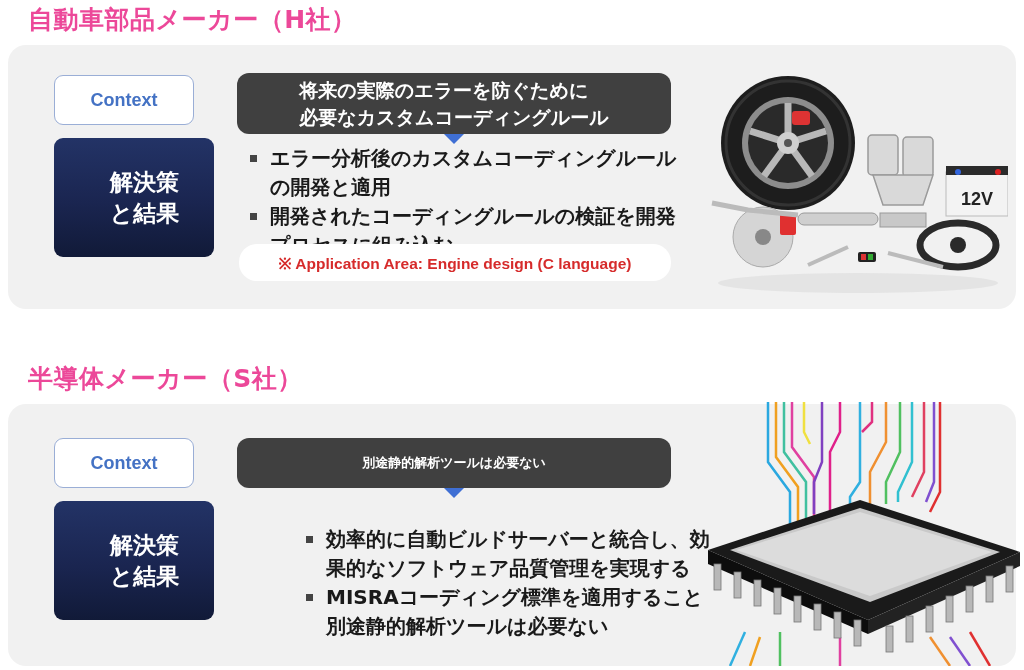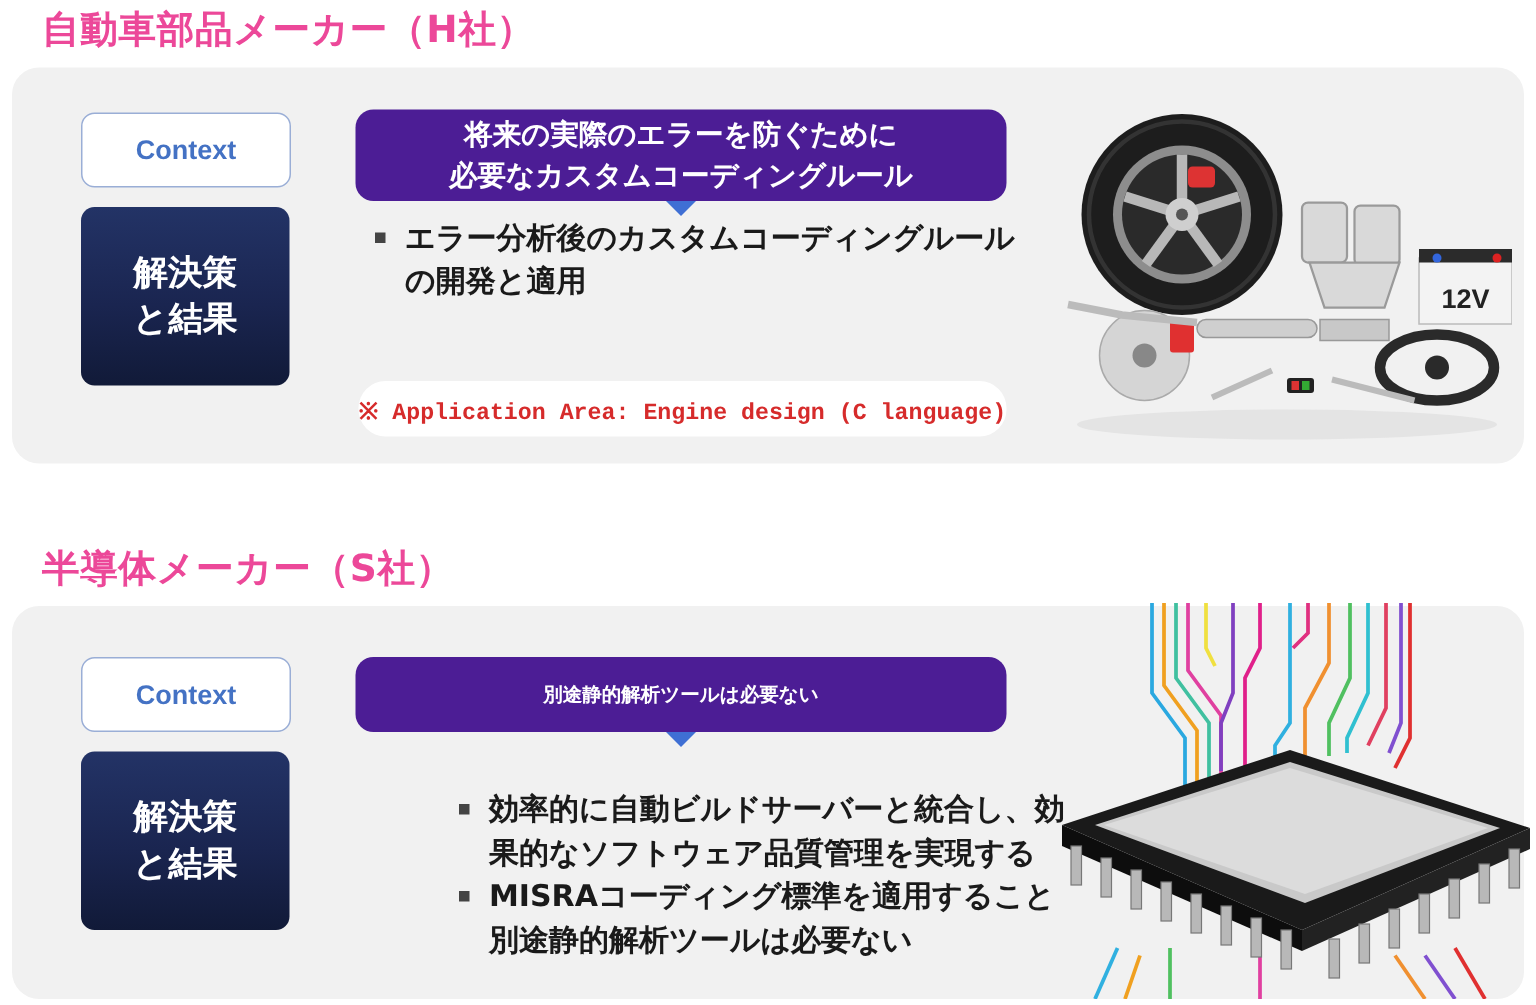--- a/index.html
+++ b/index.html
@@ -23,25 +23,25 @@
     background: #fff; border: 1.5px solid #9aaed6; border-radius: 9px;
     color: #4472c4; font-weight: bold; font-size: 18px;
     display: flex; align-items: center; justify-content: center;
     font-family: "Liberation Sans", sans-serif;
   }
   .solution-box {
     position: absolute; left: 46px; width: 139px; height: 119px;
     border-radius: 9px;
     background: linear-gradient(180deg, #233366 0%, #1a2550 55%, #111a38 100%);
     color: #fff; font-size: 23px; line-height: 31px; font-weight: bold;
-    display: flex; align-items: center; justify-content: center; text-align: center;
+    display: flex; align-items: center; justify-content: center; text-align: center; padding-left: 21px;
   }
   .callout {
-    position: absolute; background: #4c1d95; border-radius: 12px;
-    color: #fff; font-weight: bold; text-align: center;
+    position: absolute; background: #404040; border-radius: 12px;
+    color: #fff; font-weight: bold; 
     display: flex; align-items: center; justify-content: center;
   }
   .callout::after {
     content: ""; position: absolute; bottom: -10px; left: 50%;
     margin-left: -10px; width: 0; height: 0;
     border-left: 10px solid transparent; border-right: 10px solid transparent;
     border-top: 10px solid #3f6fd4;
   }
   .bullets { position: absolute; margin: 0; padding: 0; list-style: none; }
   .bullets li {
@@ -81,23 +81,28 @@
       <div>必要なカスタムコーディングルール</div>
     </div>
   </div>
 
   <ul class="bullets" style="left:238px; top:99px;">
     <li>
       <span class="sq"></span>
       <div>エラー分析後のカスタムコーディングルール</div>
       <div>の開発と適用</div>
     </li>
+    <li>
+      <span class="sq"></span>
+      <div>開発されたコーディングルールの検証を開発</div>
+      <div>プロセスに組み込む</div>
+    </li>
   </ul>
 
-  <div class="note-pill" style="left:231px; top:209px;font-family:Liberation Mono, monospace;">※ Application Area: Engine design (C language)</div>
+  <div class="note-pill" style="left:231px; top:199px;">※ Application Area: Engine design (C language)</div>
 
   <svg class="illus" style="left:700px; top:10px;" width="300" height="245" viewBox="0 0 300 245">
     <ellipse cx="150" cy="228" rx="140" ry="10" fill="#e4e4e4"></ellipse>
 
     <circle cx="80" cy="88" r="67" fill="#1d1d1d"></circle>
     <circle cx="80" cy="88" r="62" fill="none" stroke="#333" stroke-width="3"></circle>
     <circle cx="80" cy="88" r="46" fill="#8d8d8d"></circle>
     <circle cx="80" cy="88" r="40" fill="#2a2a2a"></circle>
     <g stroke="#b8b8b8" stroke-width="7">
       <line x1="80" y1="88" x2="80" y2="48"></line>

